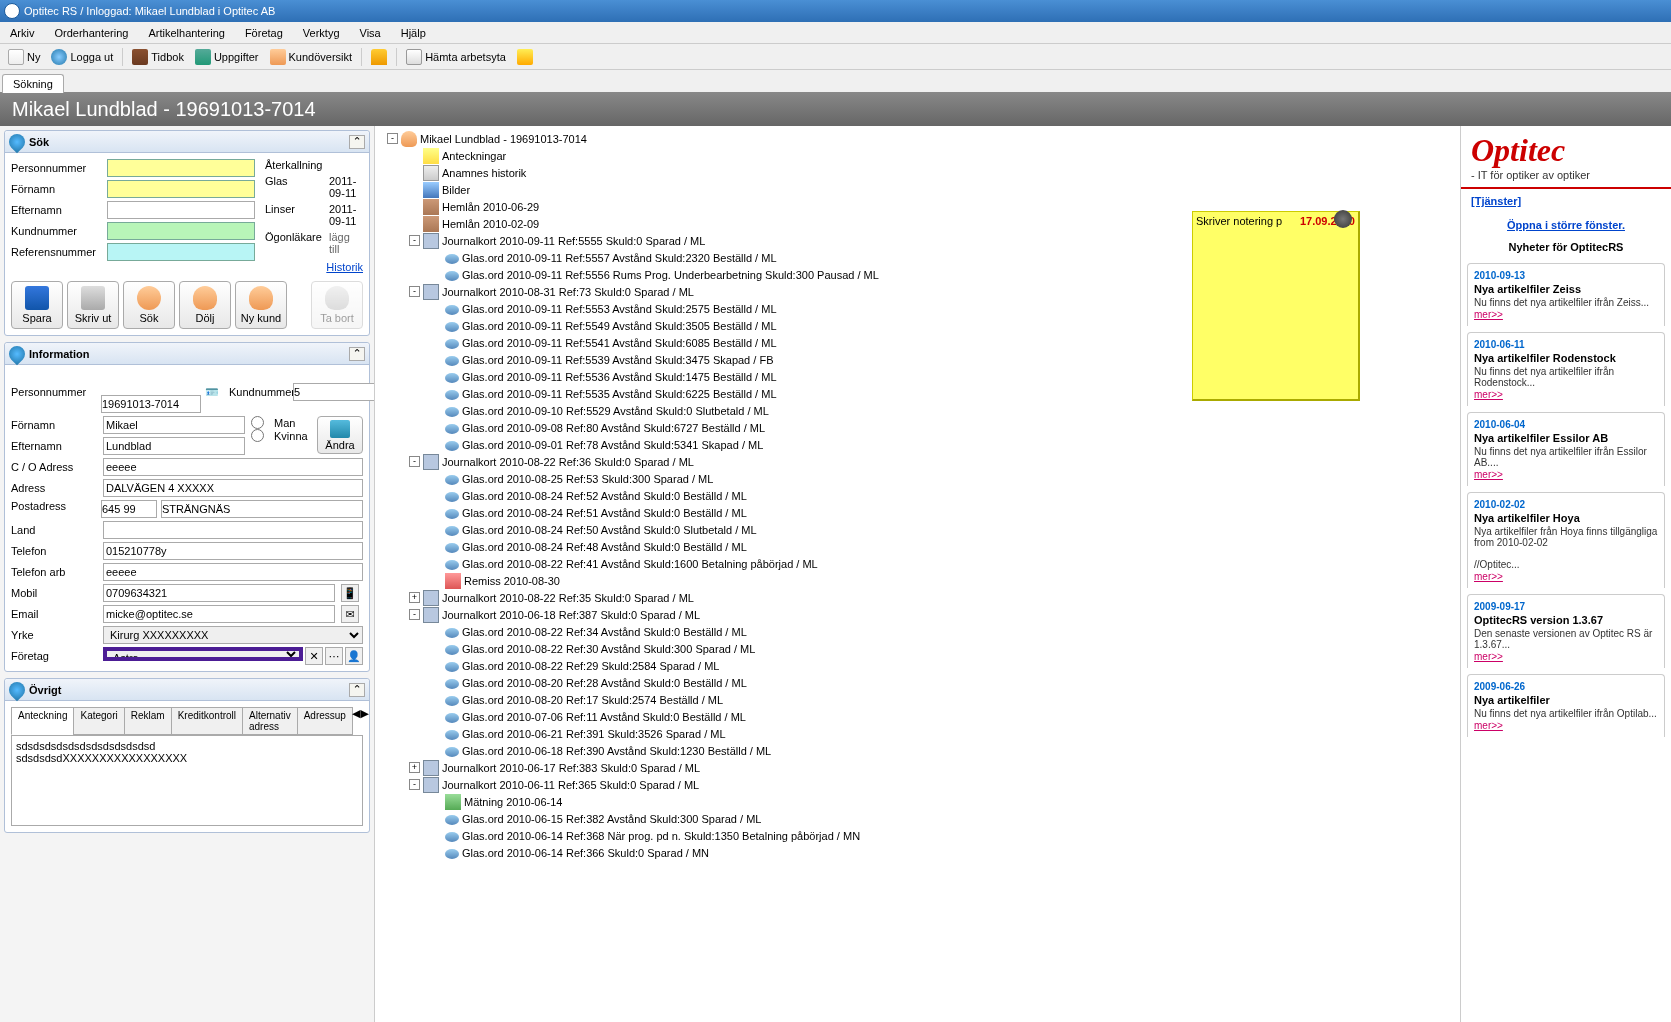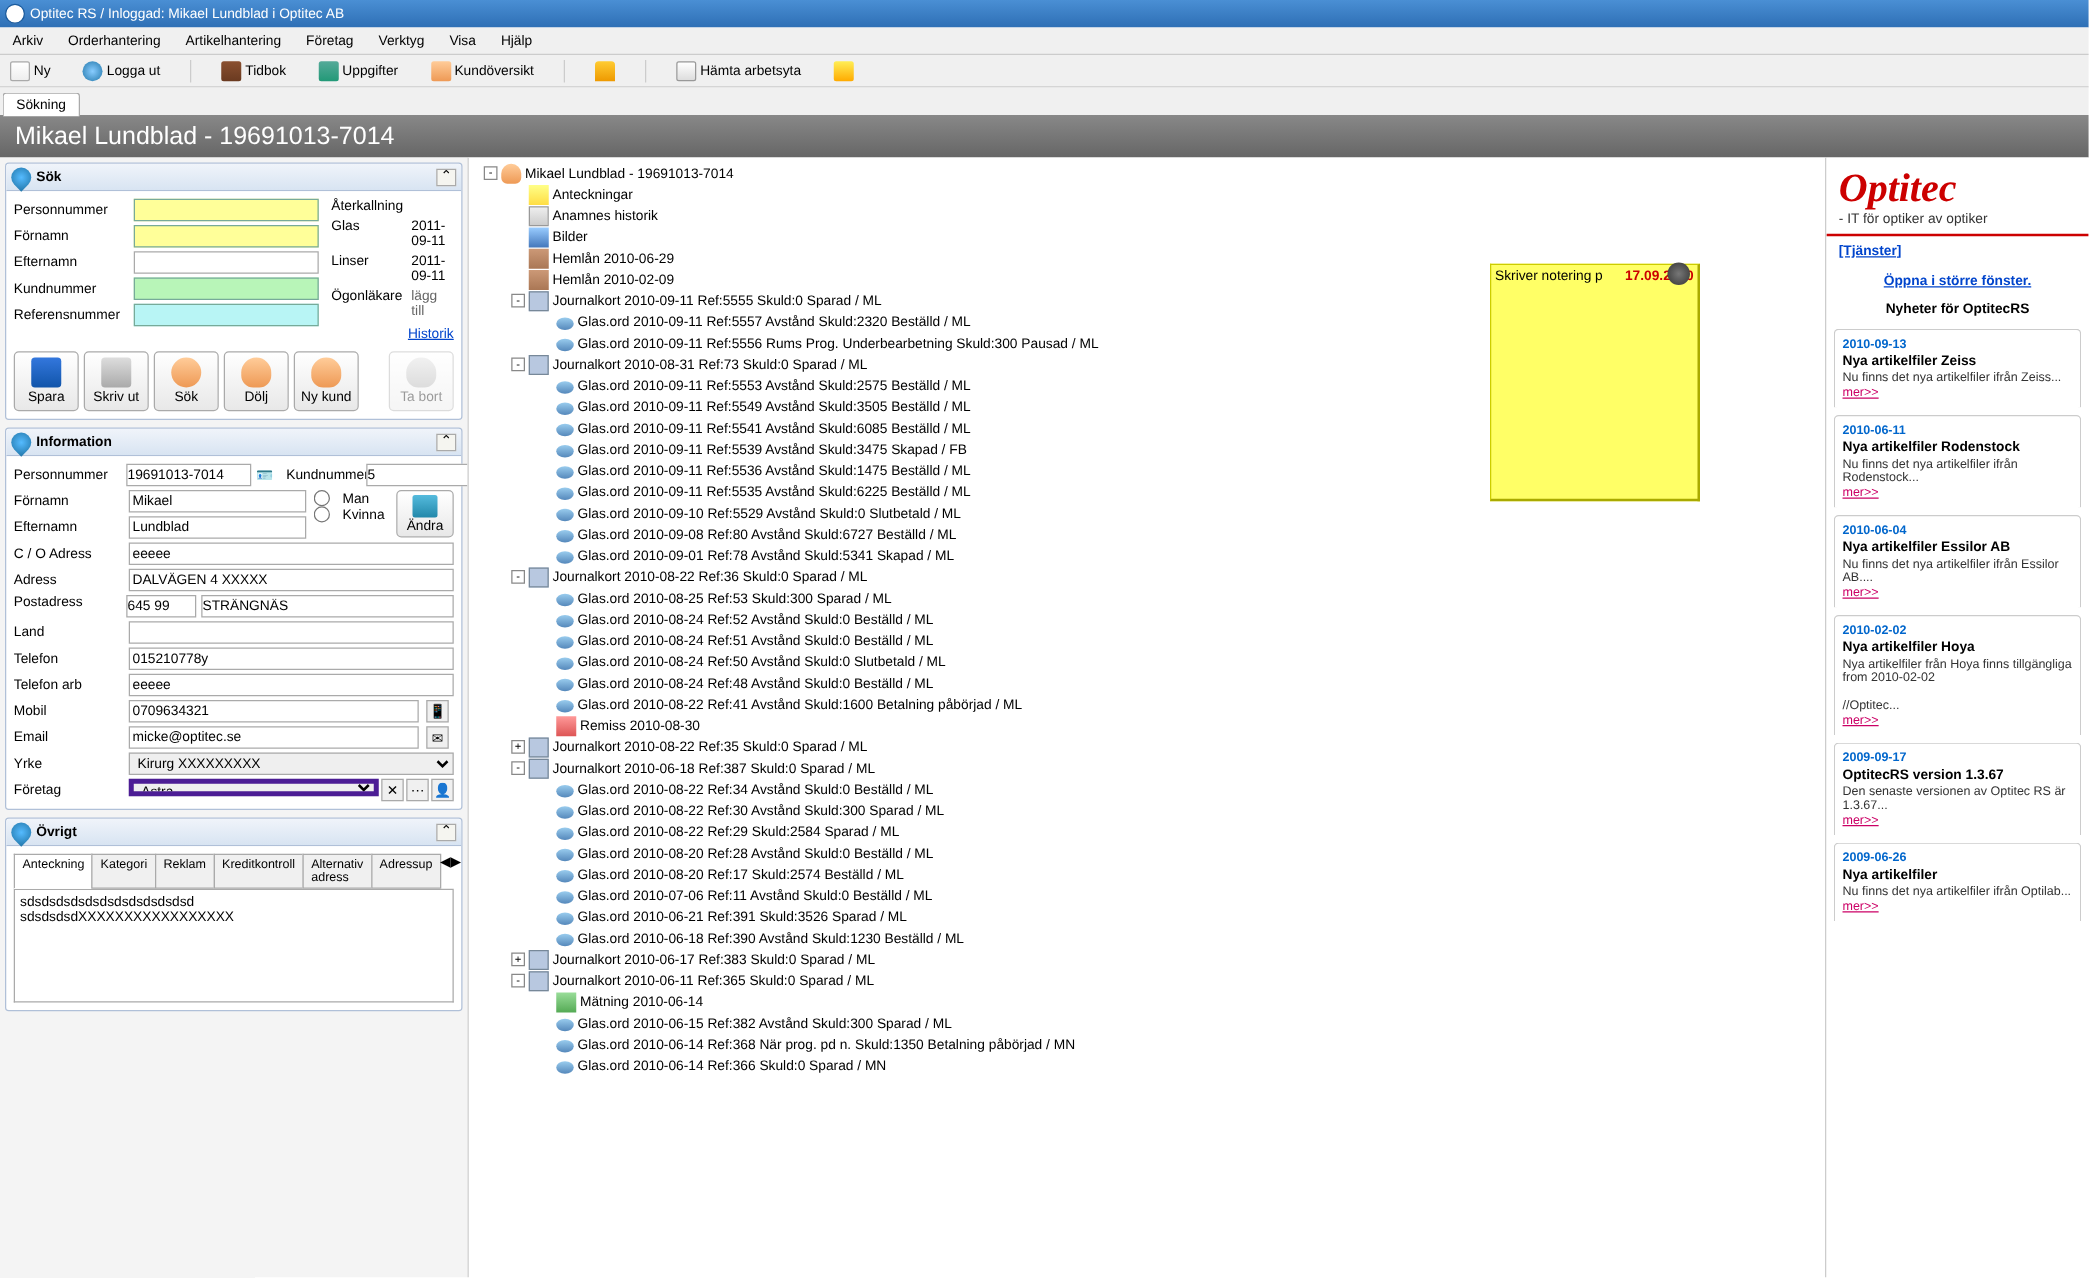--- a/index.html
+++ b/index.html
@@ -2,21 +2,21 @@
 <html><head>
 <meta charset="utf-8">
 <style>
 * { margin: 0; padding: 0; box-sizing: border-box; font-family: Tahoma, Arial, sans-serif; font-size: 11px; }
 body { background: #fff; overflow: hidden; }
 
 .titlebar { background: linear-gradient(#4a8fd4, #2e6fb5); color: #fff; height: 22px; display: flex; align-items: center; padding: 0 4px; }
 .titlebar-icon { width: 16px; height: 16px; background: #fff; border-radius: 50%; margin-right: 4px; display:inline-block; border:1px solid #1a5a9c;}
 .menubar { background: #f0f0f0; height: 22px; display: flex; align-items: center; border-bottom: 1px solid #ccc; }
 .menubar span { padding: 0 10px; cursor: default; }
-.toolbar { background: #f0f0f0; height: 26px; display: flex; align-items: center; padding: 0 4px; border-bottom: 1px solid #ccc; gap: 18px; }
+.toolbar { background: #f0f0f0; height: 26px; display: flex; align-items: center; padding: 0 4px; border-bottom: 1px solid #ccc; gap: 3px; }
 .tool-item { display: flex; align-items: center; gap: 3px; padding: 0 4px; cursor: pointer; height: 22px; }
 .tool-sep { width:1px; background:#ccc; height:18px; margin:0 2px;}
 .ico { width:16px; height:16px; display:inline-block; background:#ccc; border-radius:2px; position:relative;}
 .ico.doc{ background:linear-gradient(#fff,#eee); border:1px solid #aaa;}
 .ico.globe{ background:radial-gradient(#8cf,#27a); border-radius:50%;}
 .ico.book{ background:linear-gradient(#8a5030,#6a3a20);}
 .ico.task{ background:linear-gradient(#5a9,#297);}
 .ico.user{ background:linear-gradient(#fc9,#e95);}
 .ico.lock{ background:linear-gradient(#fc3,#e90); border-radius:3px 3px 0 0;}
 .ico.warn{ background:linear-gradient(#fe5,#fa0);}
@@ -228,21 +228,21 @@
 
     <div class="panel">
       <div class="panel-hd">
         <span class="pin"></span>
         <b>Information</b>
         <span class="collapse">⌃</span>
       </div>
       <div class="panel-bd">
         <div style="display:grid; grid-template-columns:86px 100px 20px 60px 40px 50px; gap:3px 4px; align-items:center;">
           <label>Personnummer</label>
-          <input type="text" style="border: 1px solid rgb(170, 170, 170); height: 18px; grid-column: 2 / 3;" value="19691013-7014">
+          <input type="text" style="border: 1px solid rgb(170, 170, 170); height: 18px; grid-column: 2 / 3; margin-top: 24px;" value="19691013-7014">
           <span class="idbtn">🪪</span>
           <label style="text-align:right;">Kundnummer</label>
           <input type="text" style="border: 1px solid rgb(170, 170, 170); height: 18px; grid-column: 5 / 7;" value="5">
         </div>
         <div style="display:flex; gap:6px; margin-top:3px;">
           <div style="flex:1;">
             <div class="info-grid" style="grid-template-columns:86px 1fr;">
               <label>Förnamn</label>
               <input type="text" value="Mikael" style="">
               <label>Efternamn</label>

